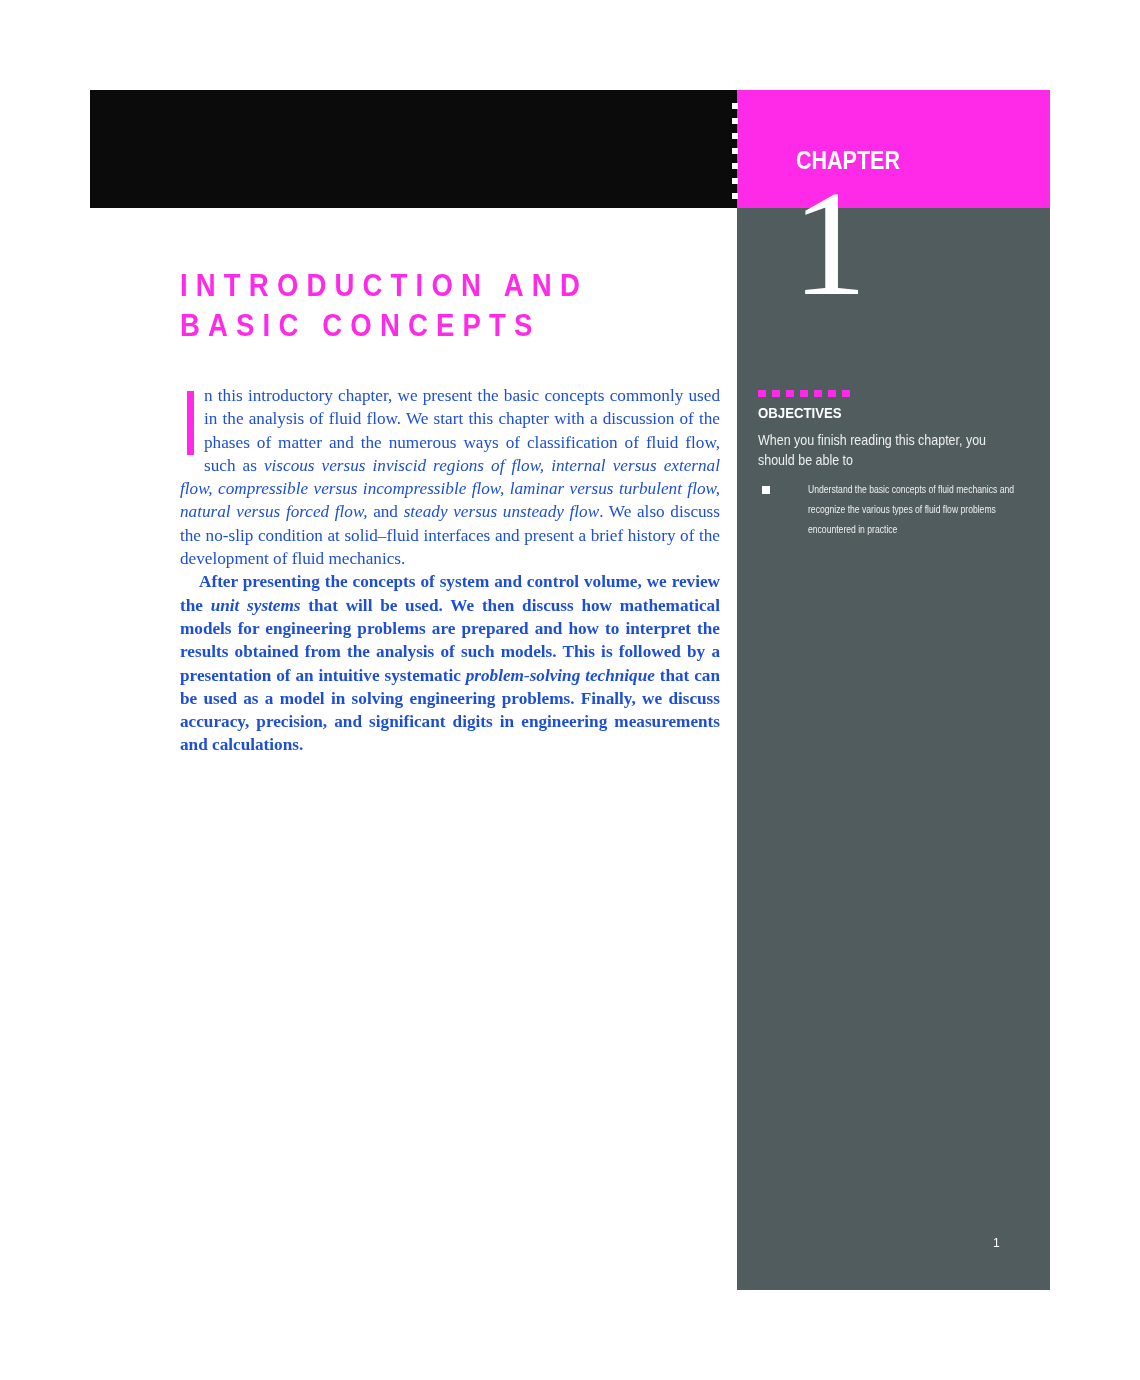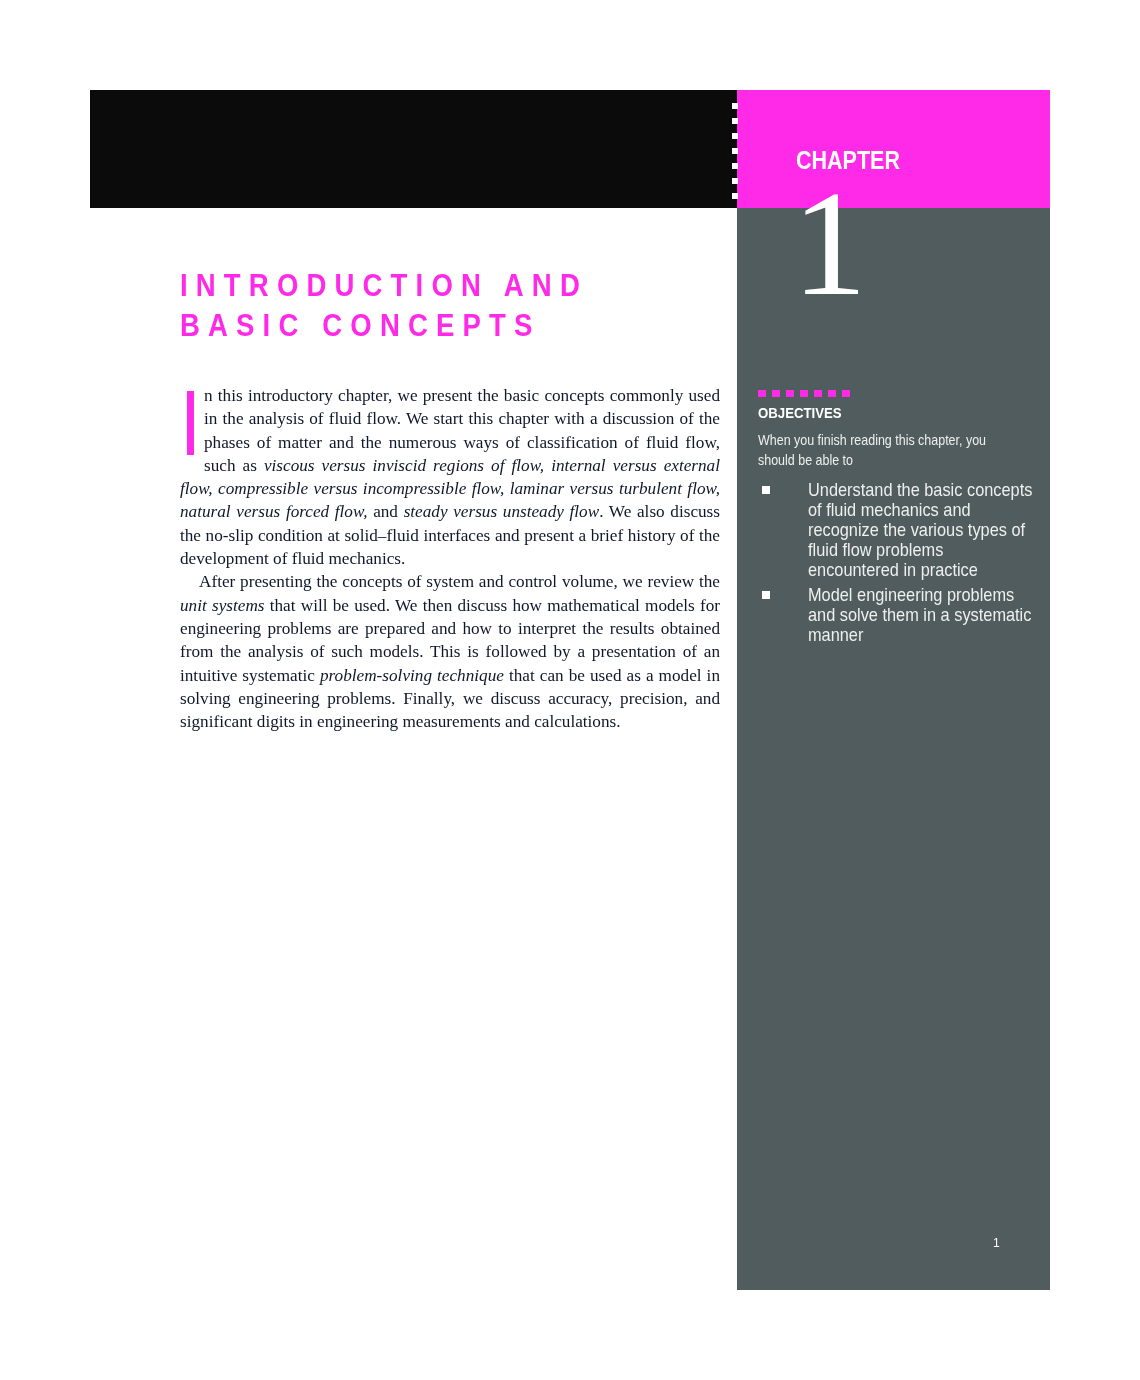--- a/index.html
+++ b/index.html
@@ -4,29 +4,29 @@
 <style>
   html, body { margin: 0; padding: 0; background: #ffffff; }
   body { width: 1140px; height: 1380px; position: relative; overflow: hidden; }
   .black-bar { position: absolute; left: 90px; top: 90px; width: 647px; height: 118px; background: #0a0b0a; }
   .pink-block { position: absolute; left: 737px; top: 90px; width: 313px; height: 118px; background: #ff2ae8; }
   .grey-col { position: absolute; left: 737px; top: 208px; width: 313px; height: 1082px; background: #505c5d; }
   .perf { position: absolute; left: 732px; width: 6px; height: 6px; background: #ffffff; }
   .chapter-label { position: absolute; left: 796px; top: 146px; color: #ffffff; font-family: "Liberation Sans", sans-serif; font-weight: bold; font-size: 25px; letter-spacing: 0px; transform: scaleX(0.86); transform-origin: left top; }
   .chapter-num { position: absolute; left: 792px; top: 168px; color: #ffffff; font-family: "Liberation Serif", serif; font-size: 150px; line-height: 1; }
   .title { position: absolute; left: 180px; top: 265px; color: #ff2ae8; font-family: "Liberation Sans", sans-serif; font-weight: bold; font-size: 32px; letter-spacing: 9.5px; line-height: 40px; transform: scaleX(0.86); transform-origin: left top; white-space: nowrap; }
-  .body-text { position: absolute; left: 180px; top: 384px; width: 540px; font-family: "Liberation Serif", serif; font-size: 17.2px; line-height: 23.3px; color: #0f172a; text-align: justify; }
+  .body-text { position: absolute; left: 180px; top: 384px; width: 540px; font-family: "Liberation Serif", serif; font-size: 17.2px; line-height: 23.3px; color: #1d4ed8; text-align: justify; }
   .body-text p { margin: 0; }
-  .body-text p.indent { text-indent: 19px; }
+  .body-text p.indent { text-indent: 19px; font-weight: bold; }
   .dropcap-bar { float: left; width: 7px; height: 64px; background: #ff2ae8; margin: 7px 10px 0 7px; }
   .obj-squares { position: absolute; left: 758px; top: 390px; display: flex; gap: 6px; }
   .obj-squares span { width: 8px; height: 7px; background: #ff2ae8; display: block; }
   .obj-head { position: absolute; left: 758px; top: 404px; color: #ffffff; font-family: "Liberation Sans", sans-serif; font-weight: bold; font-size: 15px; transform: scaleX(0.88); transform-origin: left top; }
   .obj-intro { position: absolute; left: 758px; top: 430px; width: 280px; color: #eef0ef; font-family: "Liberation Sans", sans-serif; font-size: 14.5px; line-height: 20px; transform: scaleX(0.86); transform-origin: left top; }
-  .obj-list { position: absolute; left: 758px; top: 480px; width: 300px; margin: 0; padding: 0; list-style: none; color: #eef0ef; font-family: "Liberation Sans", sans-serif; font-size: 19px; line-height: 20px; }
+  .obj-list { position: absolute; left: 758px; top: 480px; width: 300px; margin: 0; padding: 0; list-style: none; color: #eef0ef; font-family: "Liberation Sans", sans-serif; font-size: 10px; line-height: 20px; }
   .obj-item { position: relative; padding-left: 50px; margin-bottom: 5px; }
   .obj-bullet { position: absolute; left: 4px; top: 6px; width: 8px; height: 8px; background: #ffffff; }
   .obj-text { display: block; width: 228px; transform: scaleX(0.86); transform-origin: left top; width: 265px; }
   .page-num { position: absolute; left: 993px; top: 1236px; color: #ffffff; font-family: "Liberation Sans", sans-serif; font-size: 12px; }
 </style>
 </head>
 <body>
 
 <div class="black-bar"></div>
 <div class="pink-block"></div>
@@ -63,19 +63,15 @@
     <span></span>
 </div>
 <div class="obj-head">OBJECTIVES</div>
 <div class="obj-intro">When you finish reading this chapter, you should be able to</div>
 
 <ul class="obj-list">
   <li class="obj-item">
     <span class="obj-bullet"></span>
     <span class="obj-text">Understand the basic concepts of fluid mechanics and recognize the various types of fluid flow problems encountered in practice</span>
   </li>
-  <li class="obj-item">
-    <span class="obj-bullet"></span>
-    <span class="obj-text">Model engineering problems and solve them in a systematic manner</span>
-  </li>
 </ul>
 
 <div class="page-num">1</div>
 
 </body></html>

